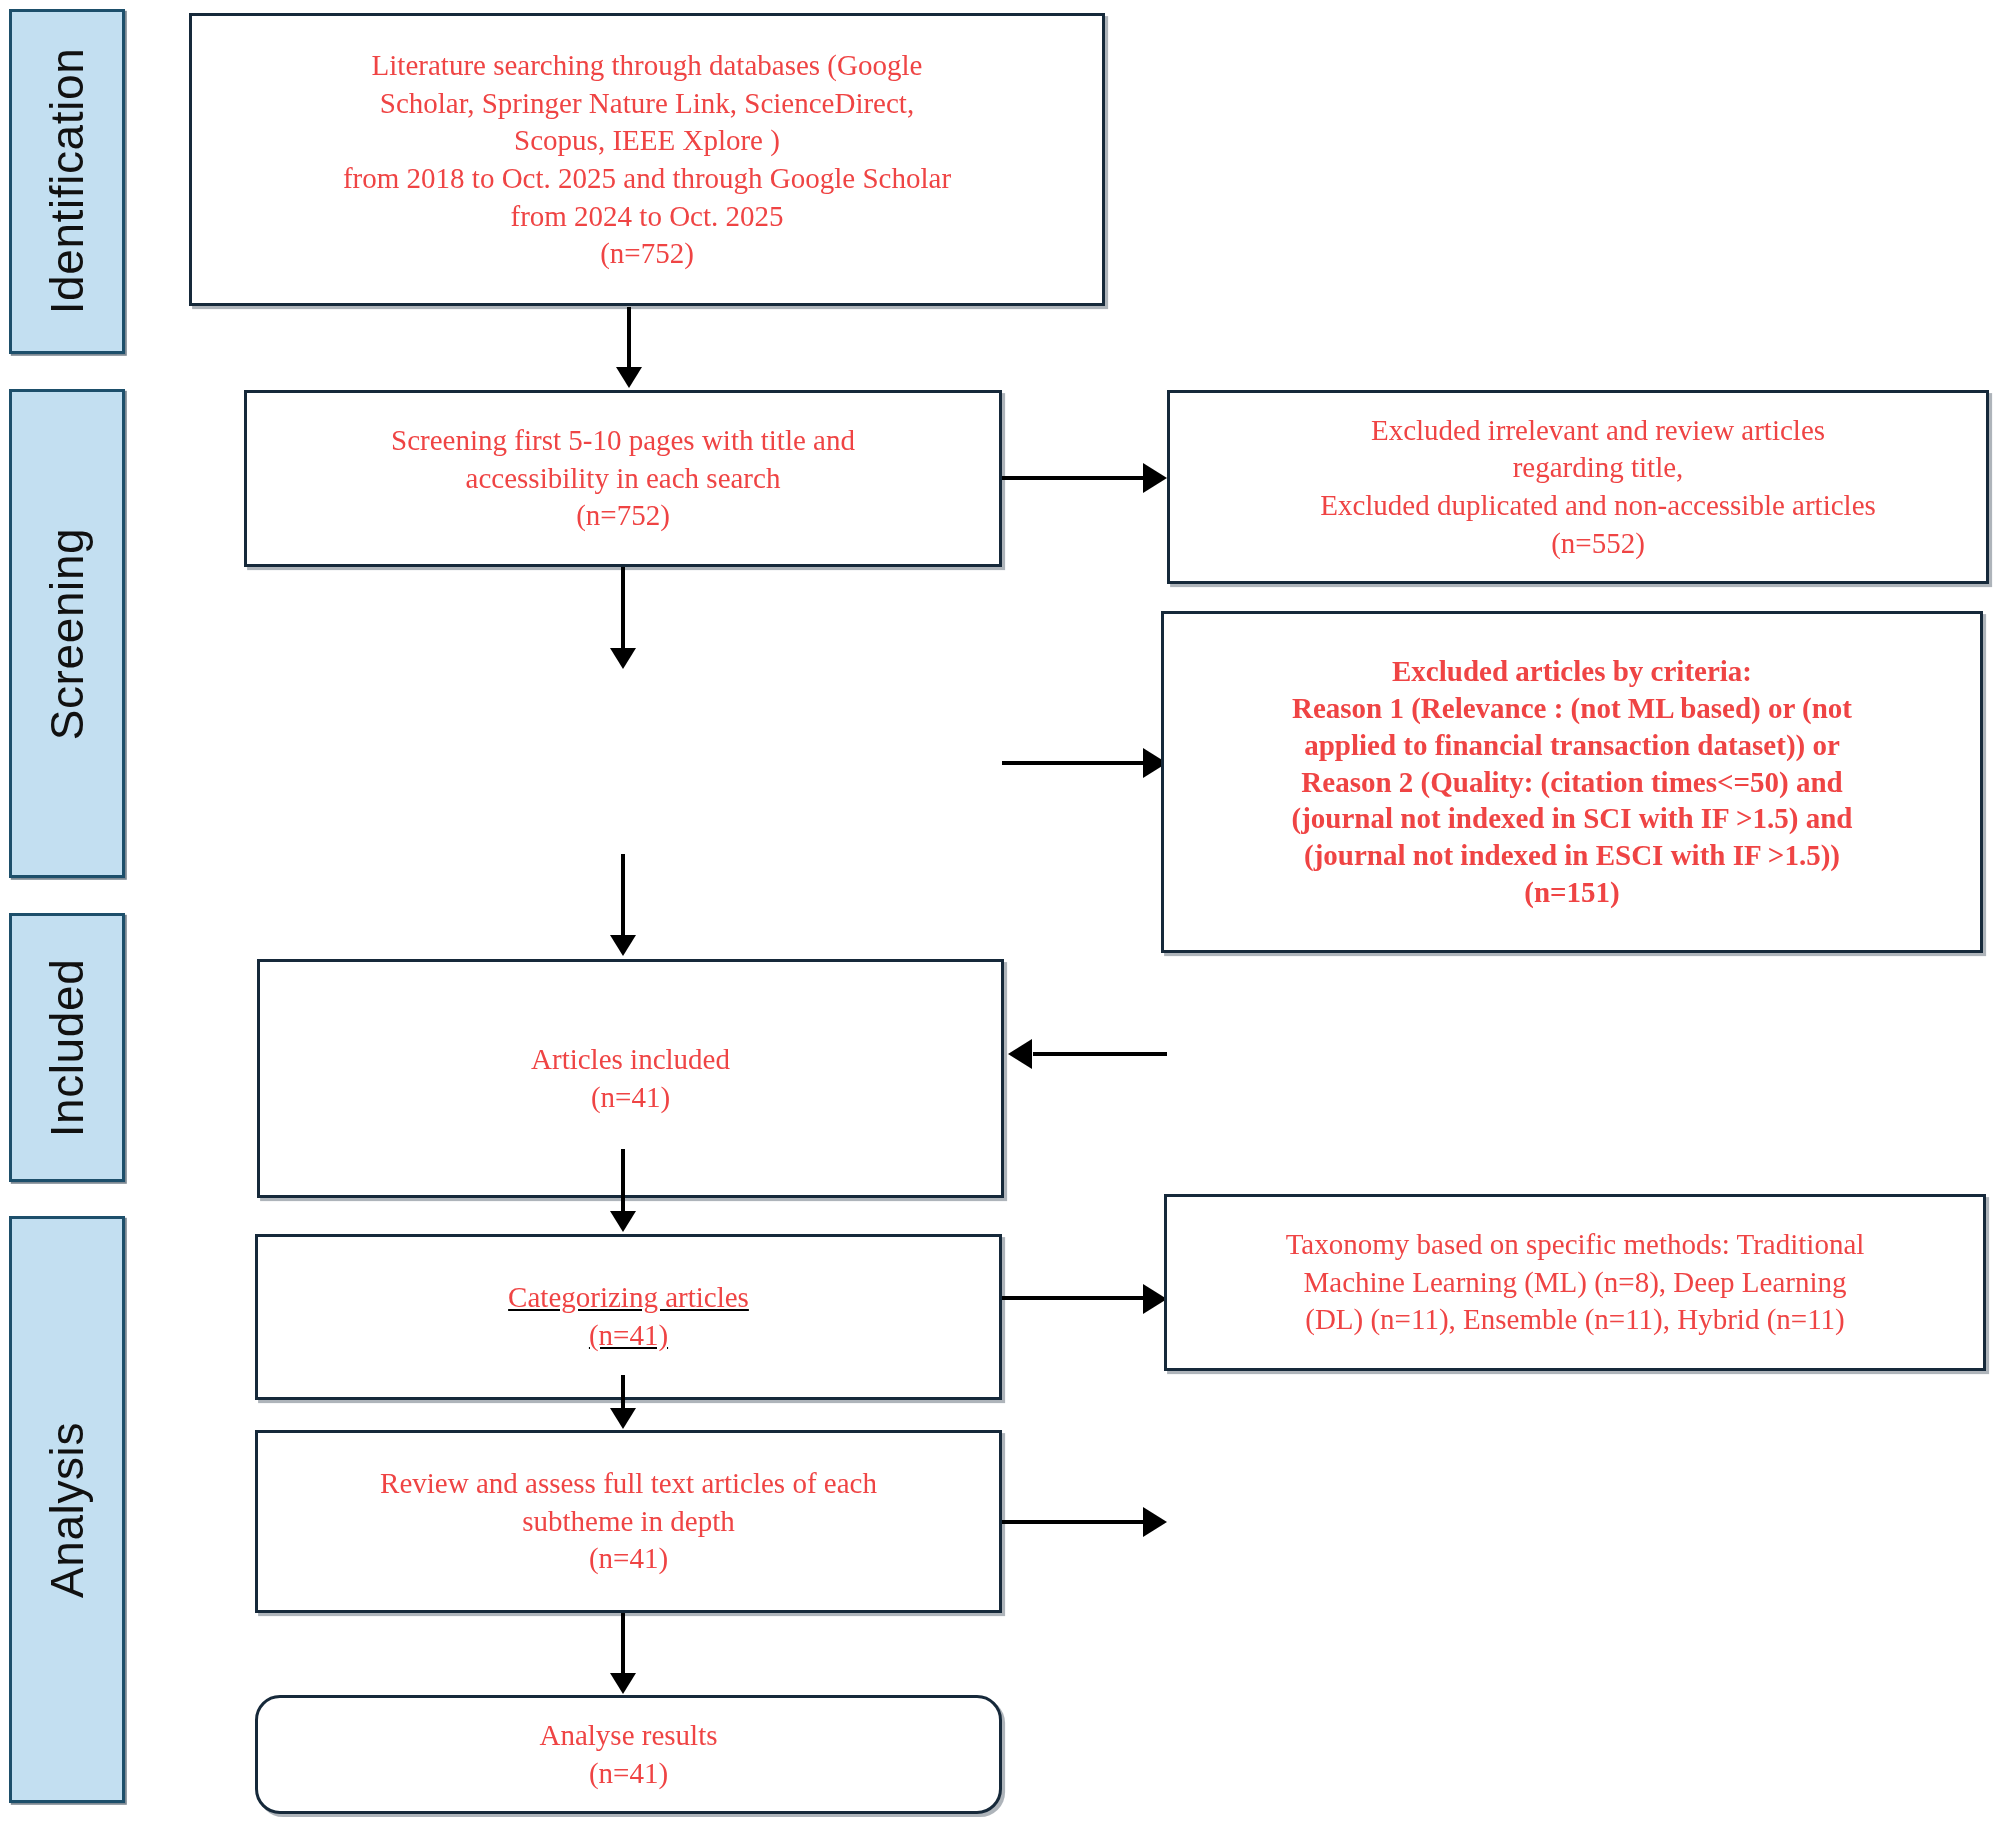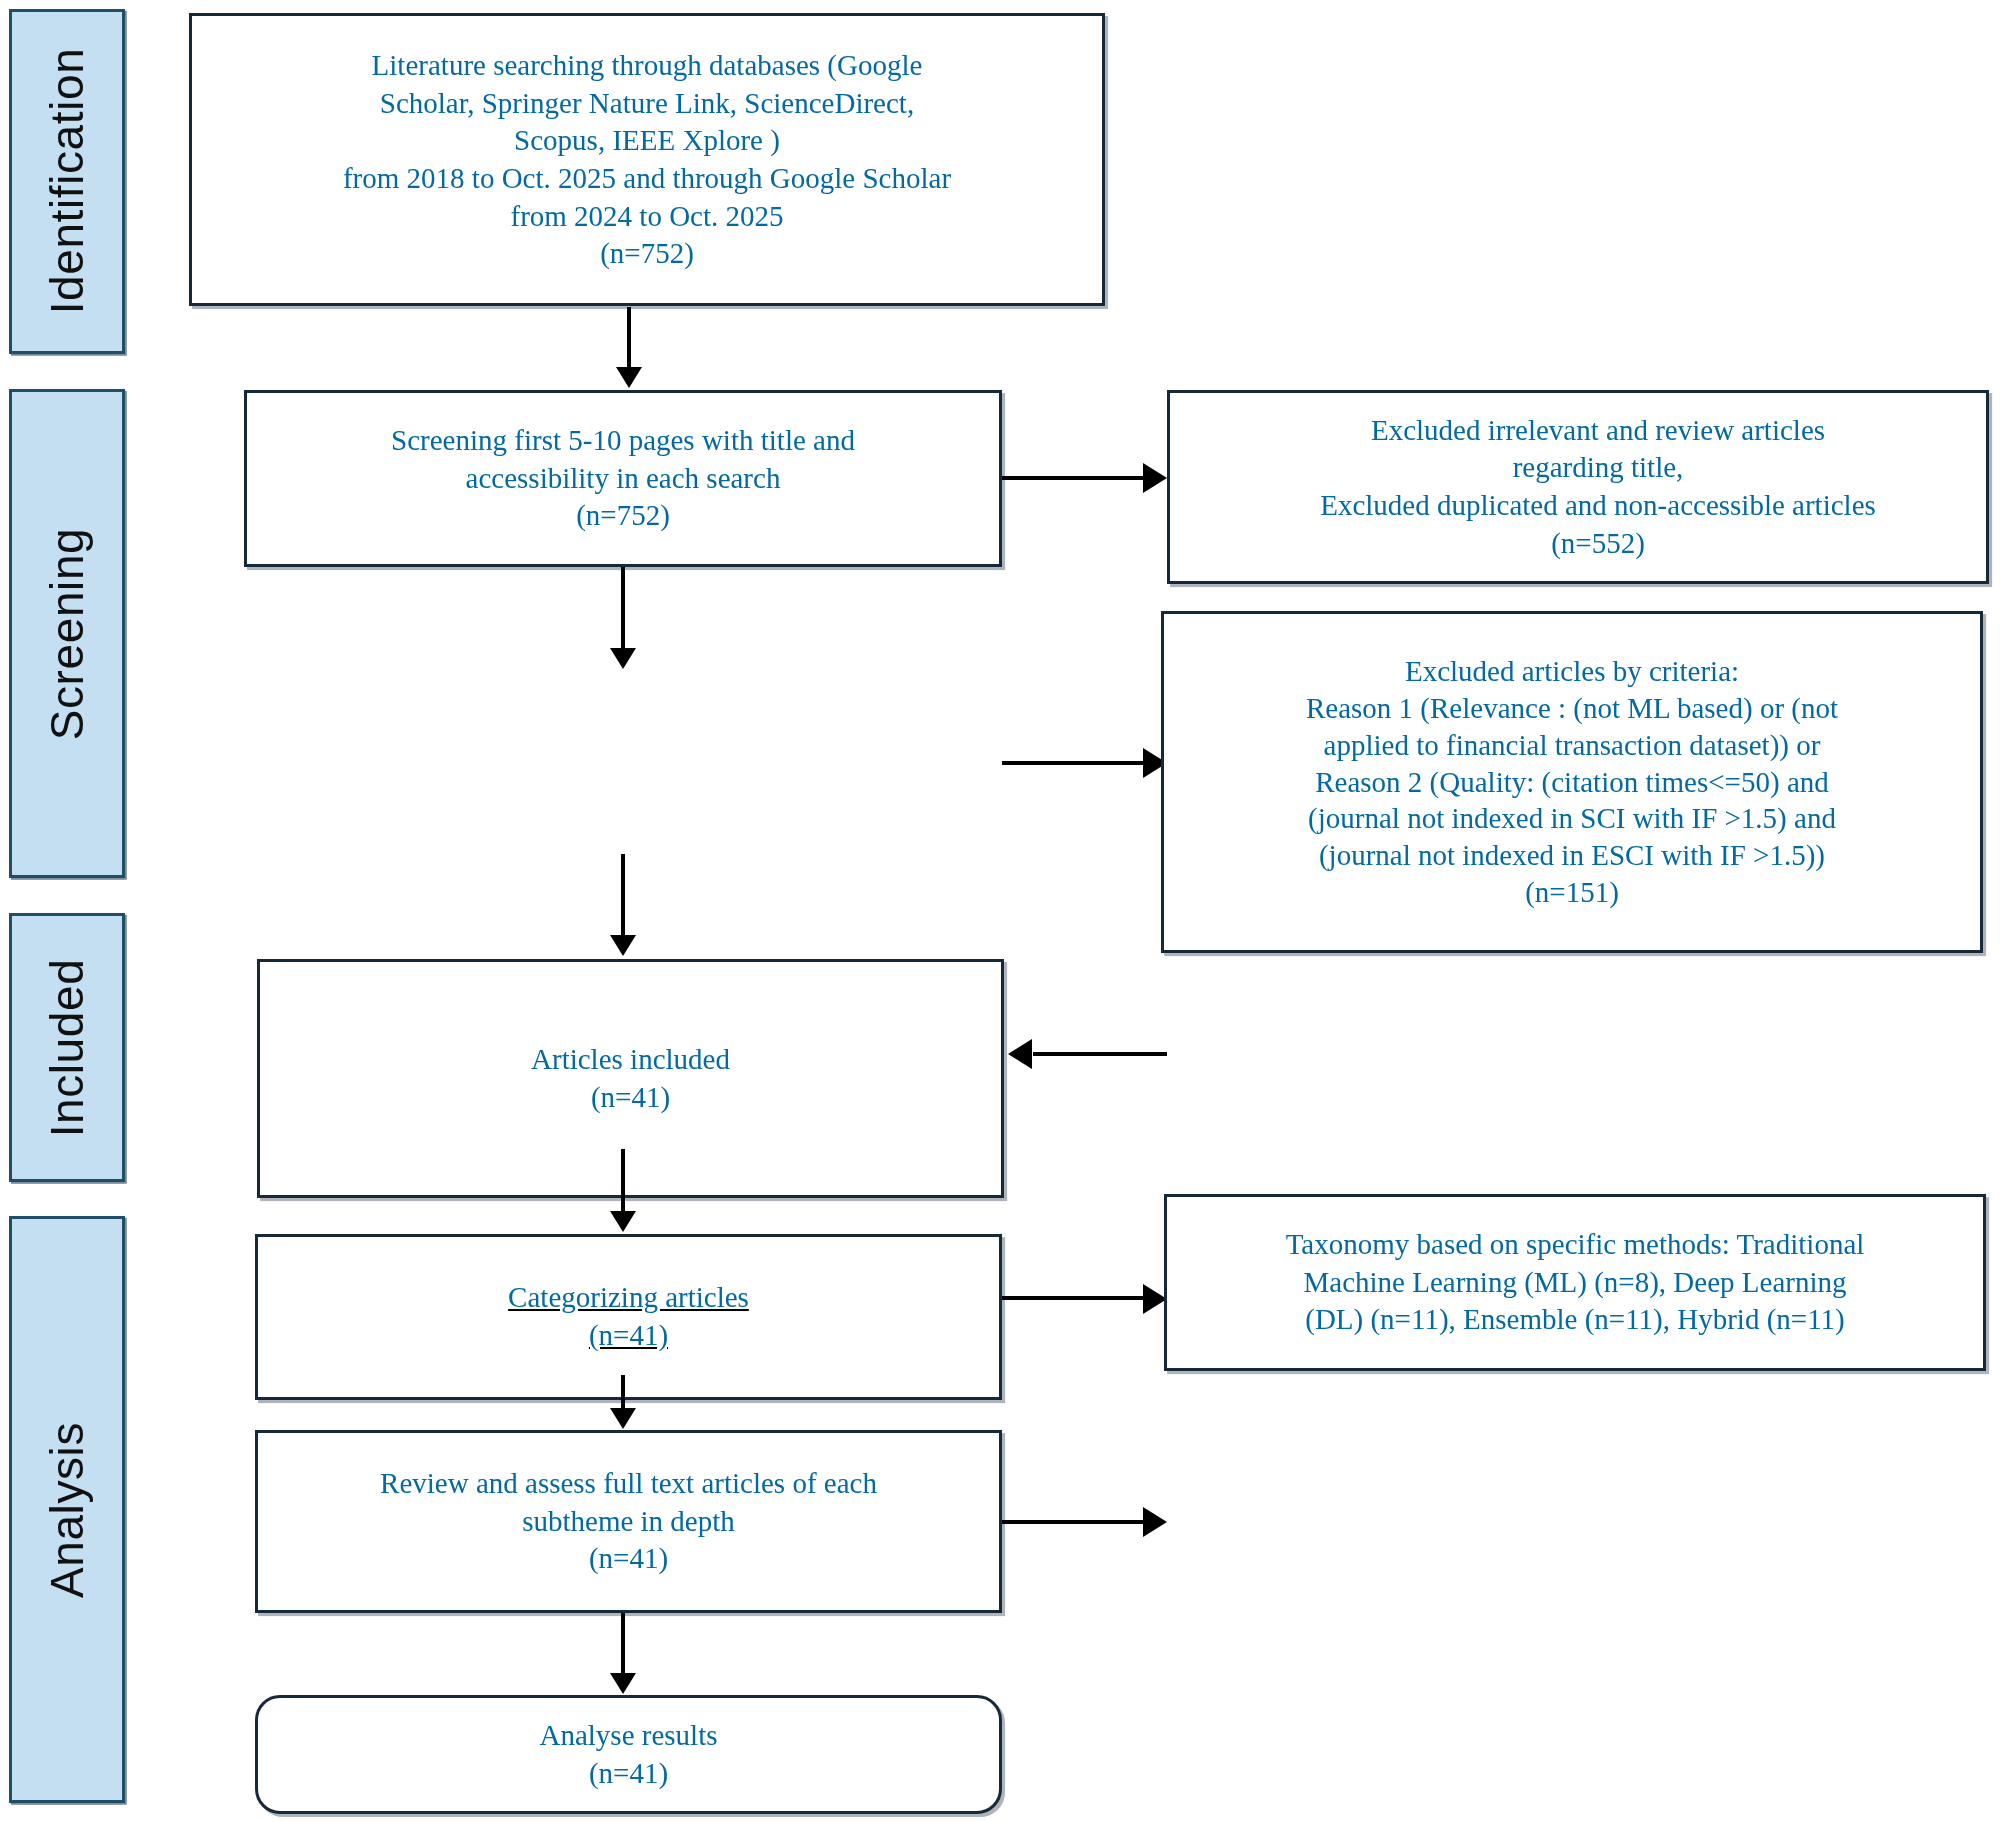--- a/index.html
+++ b/index.html
@@ -48,23 +48,23 @@
     justify-content:center;
     text-align:center;
   }
   .box .txt{
     width:100%;
     padding:0 8.6px;
     box-sizing:border-box;
     font-size:29px;
     line-height:1.30;
     white-space:pre-line;
-    color:#0369a1;
-  }
-  .box.tight .txt{line-height:1.27;}
+    color:#ef4444;
+  }
+  .box.tight .txt{line-height:1.27;font-weight:bold;}
 
   
   .vline{
     position:absolute;
     width:4.3px;
     background:#000;
   }
   .hline{
     position:absolute;
     height:4.3px;

